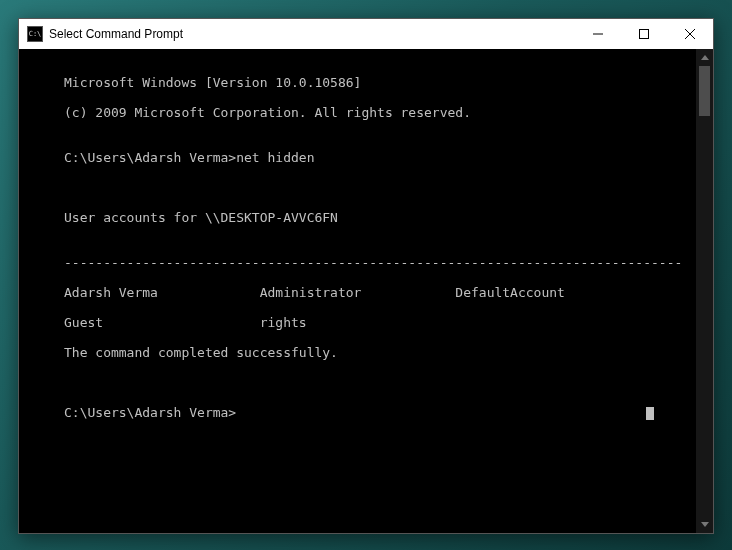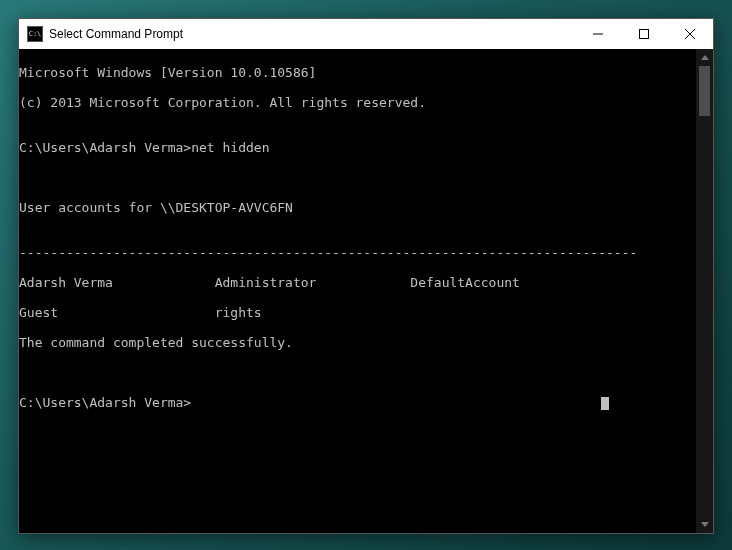--- a/index.html
+++ b/index.html
@@ -64,21 +64,22 @@
     background: #000;
     position: relative;
     overflow: hidden;
   }
   .terminal-content {
     color: #c0c0c0;
     font-size: 13px;
     line-height: 15px;
     white-space: pre;
     font-family: Consolas, "Lucida Console", monospace;
-    padding: 1px 0 0 0;
+    padding: 11px 0 0 0;
+    margin-left: 45px;
   }
   .scrollbar {
     position: absolute;
     right: 0;
     top: 0;
     width: 17px;
     height: 100%;
     background: #171717;
   }
   .scroll-arrow {
@@ -138,21 +139,21 @@
             <line x1="0" y1="0" x2="10" y2="10" stroke-width="1"></line>
             <line x1="10" y1="0" x2="0" y2="10" stroke-width="1"></line>
           </svg>
       </div>
     </div>
   </div>
 
   <div class="terminal">
     <div class="terminal-content">
 <span class="line">Microsoft Windows [Version 10.0.10586]</span>
-<span class="line">(c) 2013 Microsoft Corporation. All rights reserved.</span>
+<span class="line">(c) 2009 Microsoft Corporation. All rights reserved.</span>
 <span class="line"></span>
 <span class="line"><span>C:\Users\Adarsh Verma&gt;</span><span>net hidden</span></span>
 <span class="line"></span>
 <span class="line"></span>
 <span class="line">User accounts for \\DESKTOP-AVVC6FN</span>
 <span class="line"></span>
 <span class="line">-------------------------------------------------------------------------------</span>
 <span class="line">Adarsh Verma             Administrator            DefaultAccount</span>
 <span class="line">Guest                    rights</span>
 <span class="line">The command completed successfully.</span>

